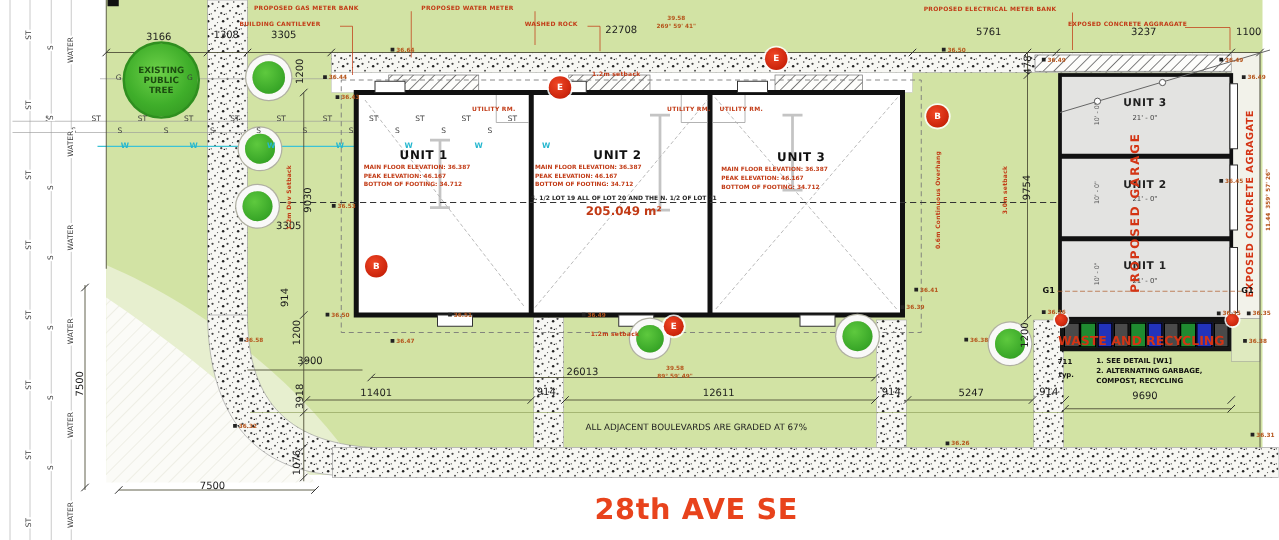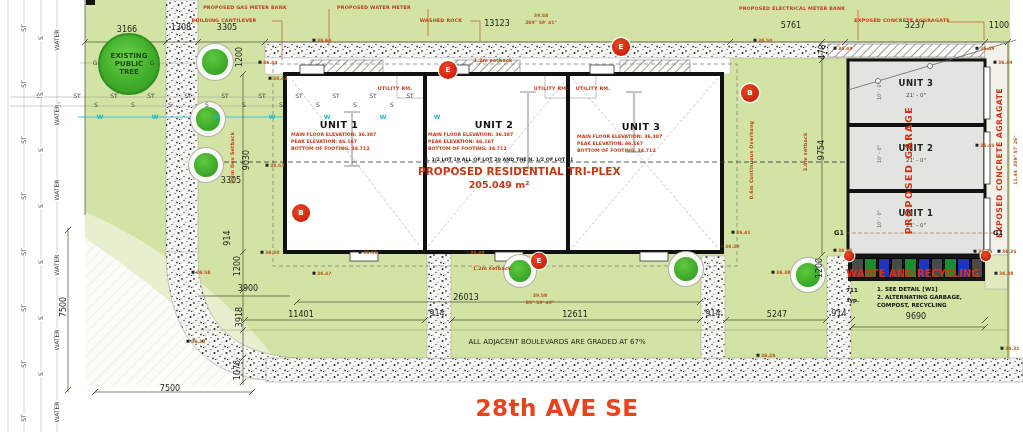--- a/index.html
+++ b/index.html
@@ -168,21 +168,20 @@
   </div>
   <div class="unit-card" style="left:577px;top:121px;width:128px">
     <div class="u-title">UNIT 3</div>
     <div class="u-line">MAIN FLOOR ELEVATION: 36.387</div>
     <div class="u-line">PEAK ELEVATION: 46.167</div>
     <div class="u-line">BOTTOM OF FOOTING: 34.712</div>
   </div>
 
   <div id="triplex">
     <div class="lot-line">S. 1/2 LOT 19 ALL OF LOT 20 AND THE N. 1/2 OF LOT 21</div>
-    <div class="tp-title">PROPOSED RESIDENTIAL TRI-PLEX</div>
     <div class="tp-area">205.049 m²</div>
   </div>
 
   <div class="g-card" style="left:886px;top:78px">
     <div class="g-name">UNIT 3</div>
     <div class="g-size">21' - 0"</div>
   </div>
   <div class="g-card" style="left:886px;top:143px">
     <div class="g-name">UNIT 2</div>
     <div class="g-size">21' - 0"</div>
@@ -198,21 +197,21 @@
     <div class="wn">COMPOST, RECYCLING</div>
   </div>
 
   <div id="blvd-note">ALL ADJACENT BOULEVARDS ARE GRADED AT 67%</div>
   <div id="street-label">28th AVE SE</div>
 
   <div id="labels-layer">
       <span class="lbl d" style="left: 127px; top: 30px;">3166</span>
       <span class="lbl d" style="left: 181px; top: 28px;">1308</span>
       <span class="lbl d" style="left: 227px; top: 28px;">3305</span>
-      <span class="lbl d" style="left: 497px; top: 24px;">13123</span>
+      <span class="lbl d" style="left: 497px; top: 24px;">22708</span>
       <span class="lbl d" style="left: 791px; top: 26px;">5761</span>
       <span class="lbl d" style="left: 915px; top: 26px;">3237</span>
       <span class="lbl d" style="left: 999px; top: 26px;">1100</span>
       <span class="lbl dv" style="left: 240px; top: 57px;">1200</span>
       <span class="lbl dv" style="left: 823px; top: 52px;">478</span>
       <span class="lbl dv" style="left: 247px; top: 160px;">9030</span>
       <span class="lbl d" style="left: 231px; top: 181px;">3305</span>
       <span class="lbl dv" style="left: 228px; top: 238px;">914</span>
       <span class="lbl dv" style="left: 238px; top: 266px;">1200</span>
       <span class="lbl d" style="left: 248px; top: 289px;">3900</span>

